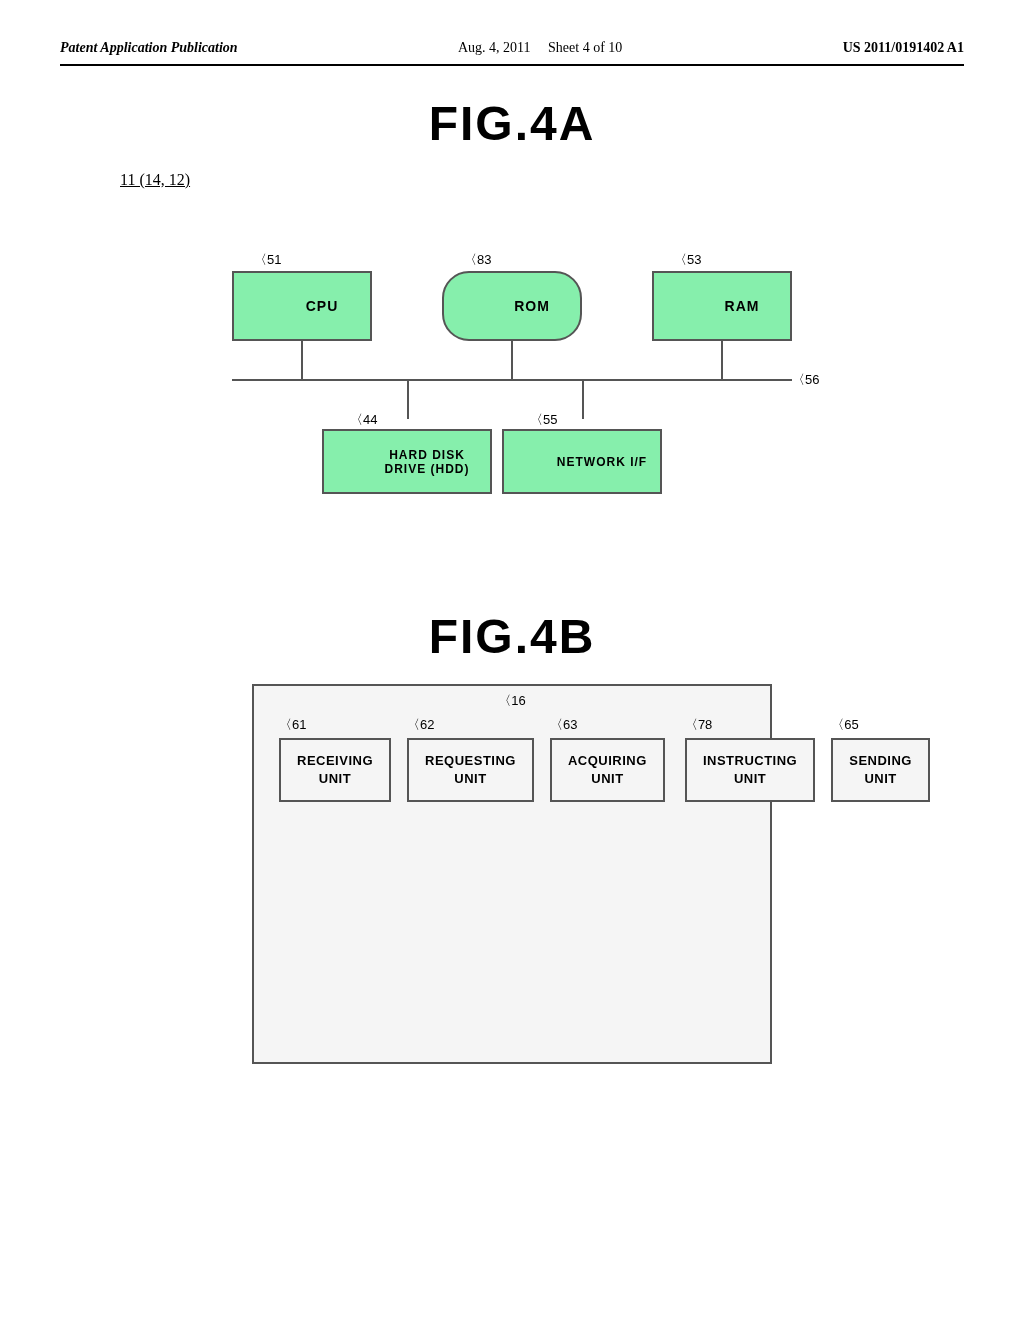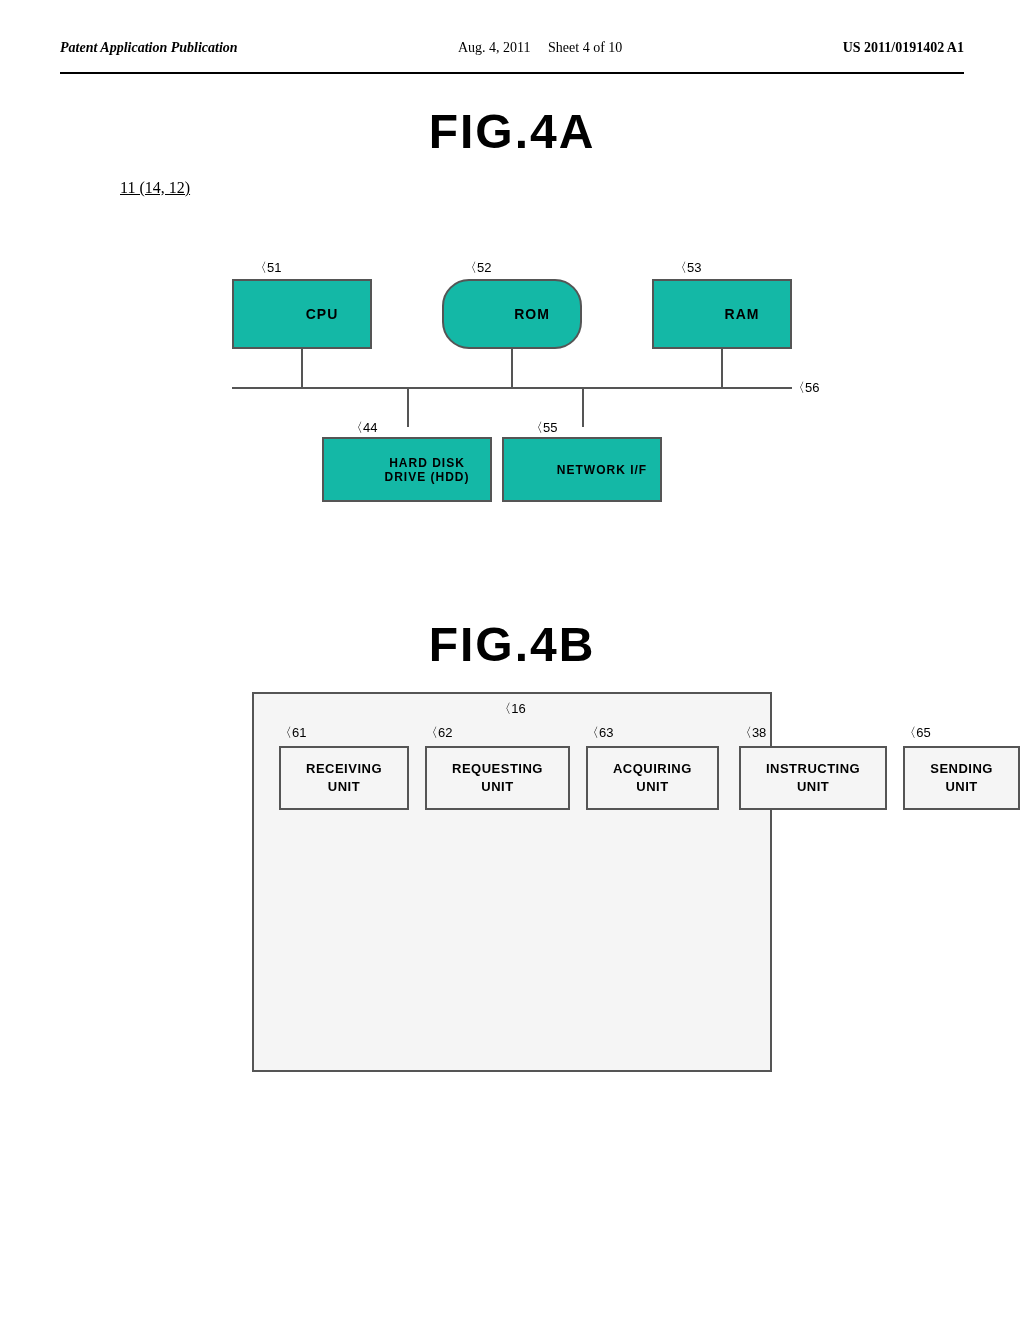--- a/index.html
+++ b/index.html
@@ -18,21 +18,21 @@
       background: #fff;
     }
 
     
     .header {
       display: flex;
       justify-content: space-between;
       align-items: flex-start;
       margin-bottom: 30px;
       border-bottom: 2px solid #000;
-      padding-bottom: 16px;
+      padding-bottom: 8px;
     }
 
     .header-left {
       font-size: 14px;
       font-weight: bold;
       font-style: italic;
     }
 
     .header-center {
       font-size: 14px;
@@ -71,21 +71,21 @@
       position: relative;
       width: 700px;
       margin: 0 auto;
       height: 280px;
     }
 
     
     .box {
       position: absolute;
       border: 2px solid #555;
-      background: #14b8a6;
+      background: #86efac;
       display: flex;
       align-items: center;
       justify-content: center;
       text-align: center;
       font-size: 14px;
       font-family: Arial, sans-serif;
       font-weight: bold;
       letter-spacing: 1px;
       padding-left: 40px;
     }
@@ -133,21 +133,21 @@
     .fig4b-col {
       display: flex;
       flex-direction: row;
       gap: 16px;
       flex: 1;
     }
 
     .fig4b-box {
       border: 2px solid #555;
       background: #f5f5f5;
-      padding: 12px 25px;
+      padding: 12px 16px;
       text-align: center;
       font-size: 13px;
       font-family: Arial, sans-serif;
       font-weight: bold;
       letter-spacing: 0.5px;
       line-height: 1.4;
     }
 
     .ref-num-4b {
       font-size: 13px;
@@ -184,21 +184,21 @@
     <div class="header-right">US 2011/0191402 A1</div>
   </div>
 
   <div class="fig4a-container">
     <div class="fig-title">FIG.4A</div>
     <div class="ref-label">11 (14, 12)</div>
 
     <div class="fig4a-diagram">
 
       <span class="ref-num" style="left:92px; top:32px;">〈51</span>
-      <span class="ref-num" style="left:302px; top:32px;">〈52</span>
+      <span class="ref-num" style="left:302px; top:32px;">〈83</span>
       <span class="ref-num" style="left:512px; top:32px;">〈53</span>
 
       <div class="box" style="left:70px; top:52px; width:140px; height:70px;">
         <span>CPU</span>
       </div>
 
       <div class="box" style="left:280px; top:52px; width:140px; height:70px;border-radius:27px;">
         <span>ROM</span>
       </div>
 
@@ -264,21 +264,21 @@
             <span class="ref-num-4b">〈63</span>
             <div class="fig4b-box">
               ACQUIRING<br>UNIT
             </div>
           </div>
         </div>
 
         <div class="fig4b-col">
 
           <div>
-            <span class="ref-num-4b">〈38</span>
+            <span class="ref-num-4b">〈78</span>
             <div class="fig4b-box">
               INSTRUCTING<br>UNIT
             </div>
           </div>
 
           <div>
             <span class="ref-num-4b">〈65</span>
             <div class="fig4b-box">
               SENDING<br>UNIT
             </div>

